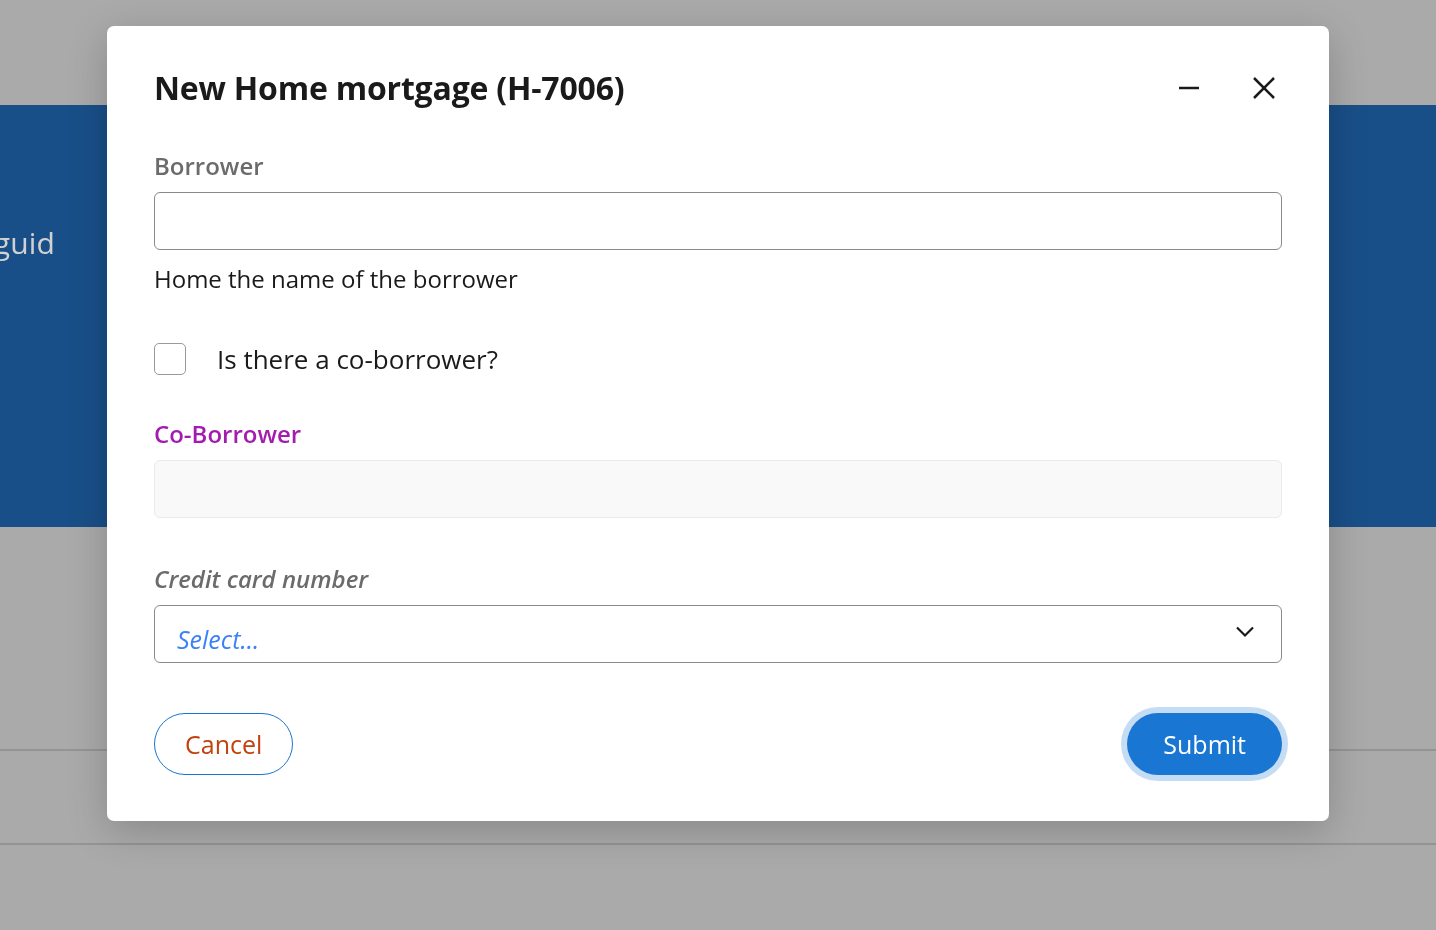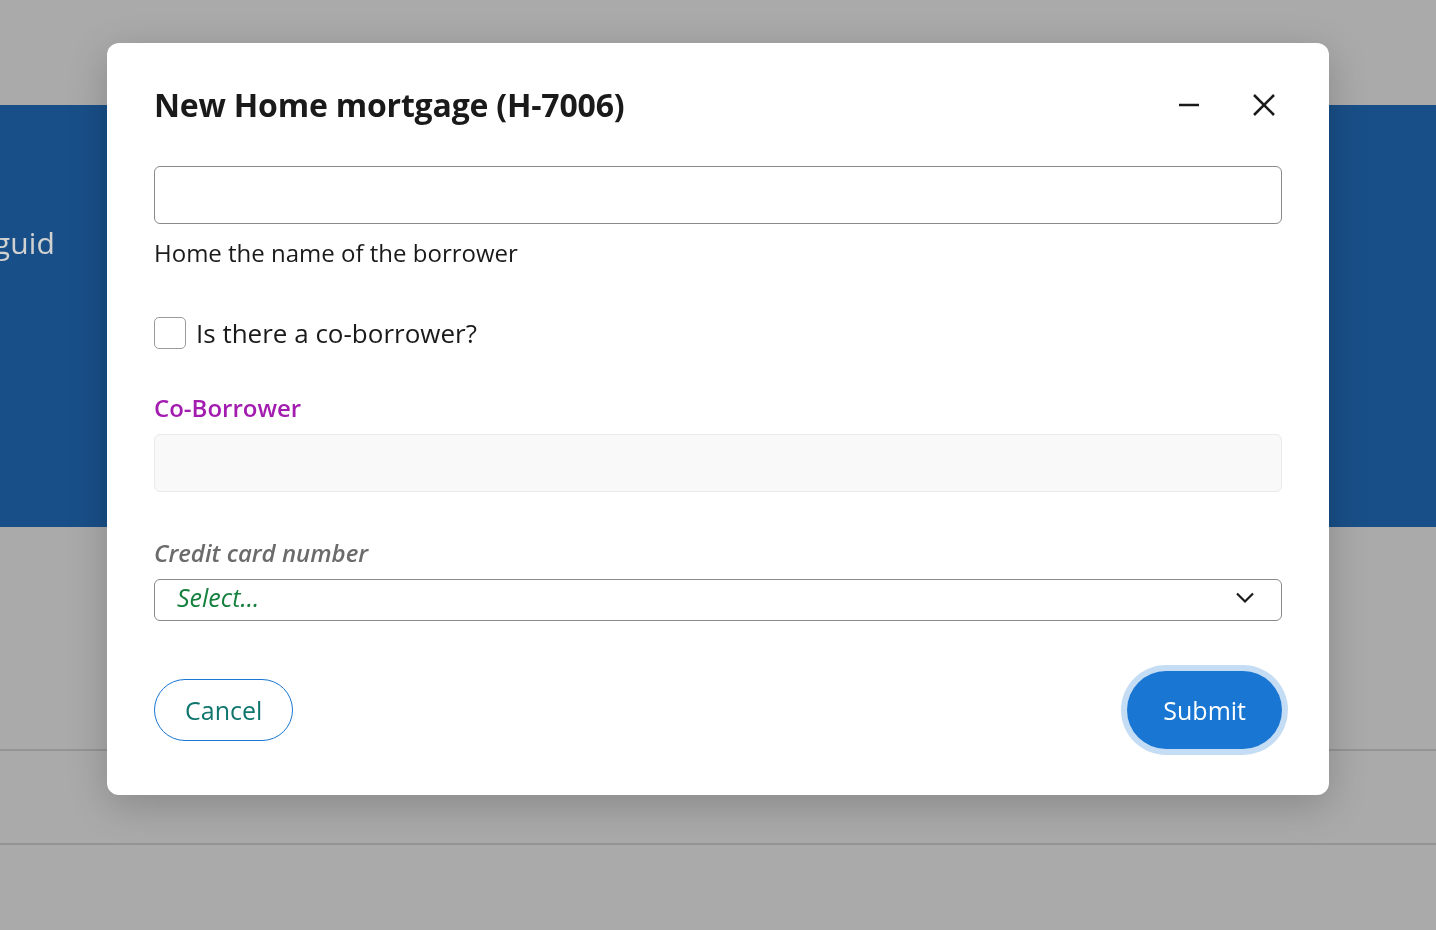--- a/index.html
+++ b/index.html
@@ -52,23 +52,23 @@
       left: 0;
       width: 100%;
       height: 100%;
       background: rgba(0,0,0,0.18);
       display: flex;
       justify-content: center;
       align-items: flex-start;
     }
     .modal {
       background: #fff;
-      border-radius: 12px;
+      border-radius: 7px;
       width: 1222px;
-      margin-top: 43px;
+      margin-top: 26px;
       padding: 40px 47px 46px 47px;
       box-shadow: 0 10px 40px rgba(0,0,0,0.2);
       position: relative;
     }
     .modal-header {
       display: flex;
       align-items: center;
       justify-content: space-between;
       margin-bottom: 40px;
     }
@@ -123,21 +123,21 @@
     }
     .form-help {
       font-size: 24px;
       color: #1a1a1a;
       margin-top: 12px;
       font-weight: 400;
     }
     .checkbox-row {
       display: flex;
       align-items: center;
-      gap: 10px;
+      gap: 31px;
       margin-bottom: 40px;
       margin-top: 46px;
     }
     .checkbox-box {
       width: 32px;
       height: 32px;
       border: 1.5px solid #9a9a9a;
       border-radius: 5px;
       background: #fff;
       cursor: pointer;
@@ -147,58 +147,58 @@
       font-size: 26px;
       color: #1a1a1a;
       font-weight: 400;
     }
     .select-wrapper {
       position: relative;
       width: 100%;
     }
     .form-select {
       width: 100%;
-      height: 42px;
+      height: 58px;
       border: 1.5px solid #8a8a8a;
       border-radius: 6px;
-      padding: 0 22px;
+      padding: 16px 22px;
       font-size: 25px;
       font-family: inherit;
       background: #fff;
       appearance: none;
       cursor: pointer;
-      color: #15803d;
+      color: #3b82f6;
     }
     .select-chevron {
       position: absolute;
       right: 24px;
       top: 50%;
       transform: translateY(-50%);
       pointer-events: none;
       color: #1a1a1a;
     }
     .modal-footer {
       display: flex;
       justify-content: space-between;
       align-items: center;
       margin-top: 50px;
     }
     .btn {
       border-radius: 999px;
       font-size: 25px;
       font-weight: 500;
-      padding: 22px 36px;
+      padding: 14px 36px;
       cursor: pointer;
       font-family: inherit;
       border: none;
     }
     .btn-cancel {
       background: #fff;
       border: 1.5px solid #1976d2;
-      color: #0f766e;
+      color: #c2410c;
       padding: 13px 30px;
     }
     .btn-submit {
       background: #1976d2;
       color: #fff;
       box-shadow: 0 0 0 6px rgba(25,118,210,0.25);
     }
   </style>
 </head>
 <body>
@@ -224,20 +224,21 @@
         <button class="icon-btn">
           <svg width="28" height="28" viewBox="0 0 28 28" fill="none" stroke="currentColor" stroke-width="2.5">
               <line x1="4" y1="4" x2="24" y2="24"></line>
               <line x1="24" y1="4" x2="4" y2="24"></line>
             </svg>
         </button>
       </div>
     </div>
 
     <div class="form-group">
+      <label class="form-label">Borrower</label>
       <input type="text" class="form-input" value="" style="">
       <div class="form-help">Home the name of the borrower</div>
     </div>
 
     <div class="checkbox-row">
       <div class="checkbox-box"></div>
       <span class="checkbox-label">Is there a co-borrower?</span>
     </div>
 
     <div class="form-group">

